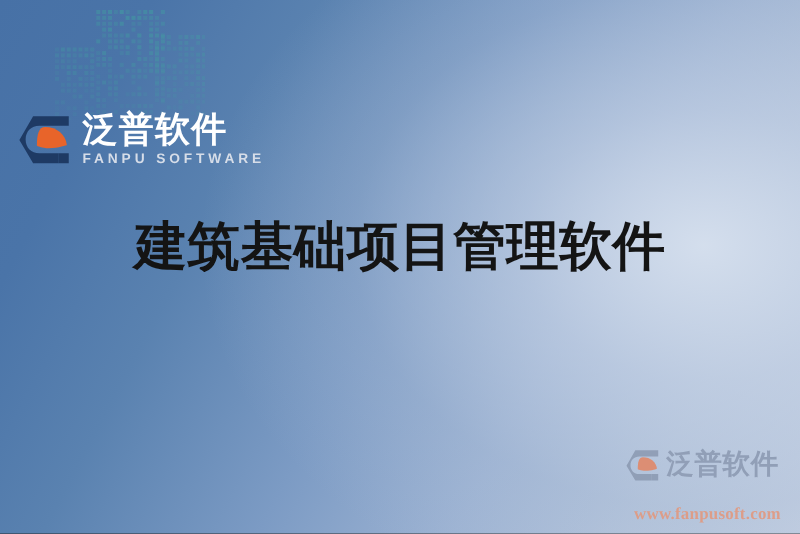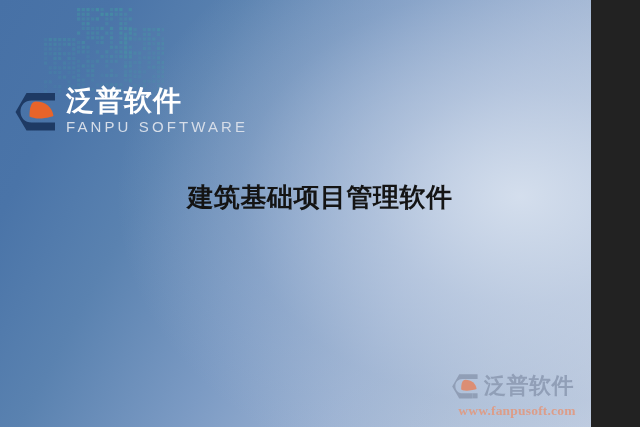--- a/index.html
+++ b/index.html
@@ -2,21 +2,21 @@
 <html><head>
 <meta charset="utf-8">
 <style>
   html, body {
     margin: 0;
     padding: 0;
     background: #222;
   }
   #banner {
     position: relative;
-    width: 591px;
+    width: 640px;
     height: 427px;
     overflow: hidden;
     font-family: "Liberation Sans", "DejaVu Sans", sans-serif;
     
     background:
       radial-gradient(ellipse 560px 420px at 88% 46%,
           rgba(214,224,238,0.95) 0%,
           rgba(196,209,229,0.62) 26%,
           rgba(170,188,214,0.28) 50%,
           rgba(150,172,204,0.0) 72%),
@@ -64,39 +64,40 @@
   .logo-cn {
     font-size: 28px;
     font-weight: 700;
     color: #ffffff;
     letter-spacing: 1px;
     line-height: 1.02;
     white-space: nowrap;
     font-family: "DejaVu Sans", "Liberation Sans", sans-serif;
   }
   .logo-en {
-    font-size: 15px;
+    font-size: 11px;
     color: #d6dde8;
     letter-spacing: 3.1px;
     line-height: 1.3;
     margin-top: 1px;
     white-space: nowrap;
     font-family: "Liberation Sans", sans-serif;
+    font-weight: bold;
   }
 
   
   .headline {
     position: absolute;
     left: 0;
     top: 174px;
     width: 640px;
     text-align: center;
     color: #141414;
     font-weight: 700;
-    font-size: 26px;
+    font-size: 42px;
     line-height: 46px;
     letter-spacing: 0.5px;
     font-family: "DejaVu Sans", "Liberation Sans", sans-serif;
   }
   .headline .line {
     display: block;
     white-space: nowrap;
   }
 
   
@@ -121,21 +122,21 @@
     margin-left: 3px;
     font-size: 22px;
     font-weight: 700;
     color: #8e9cb4;
     letter-spacing: 0.5px;
     line-height: 1;
     white-space: nowrap;
     font-family: "DejaVu Sans", "Liberation Sans", sans-serif;
   }
   .wm-url {
-    margin-top: 2px;
+    margin-top: 16px;
     text-align: center;
     font-size: 13.5px;
     font-weight: 700;
     color: #e09a82;
     letter-spacing: 0.2px;
     white-space: nowrap;
     font-family: "Liberation Serif", "DejaVu Serif", serif;
   }
 </style>
 </head>

